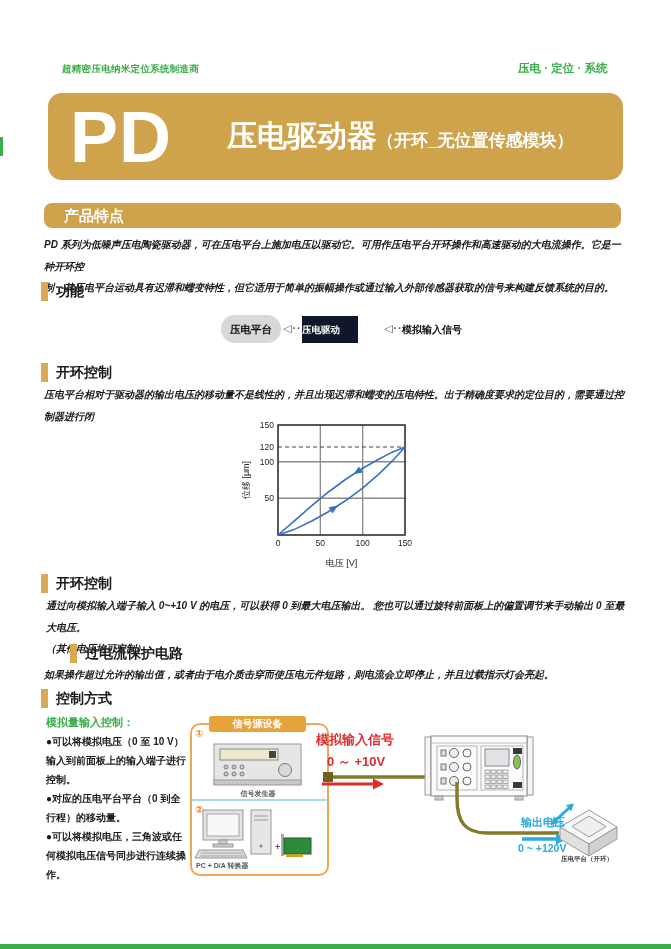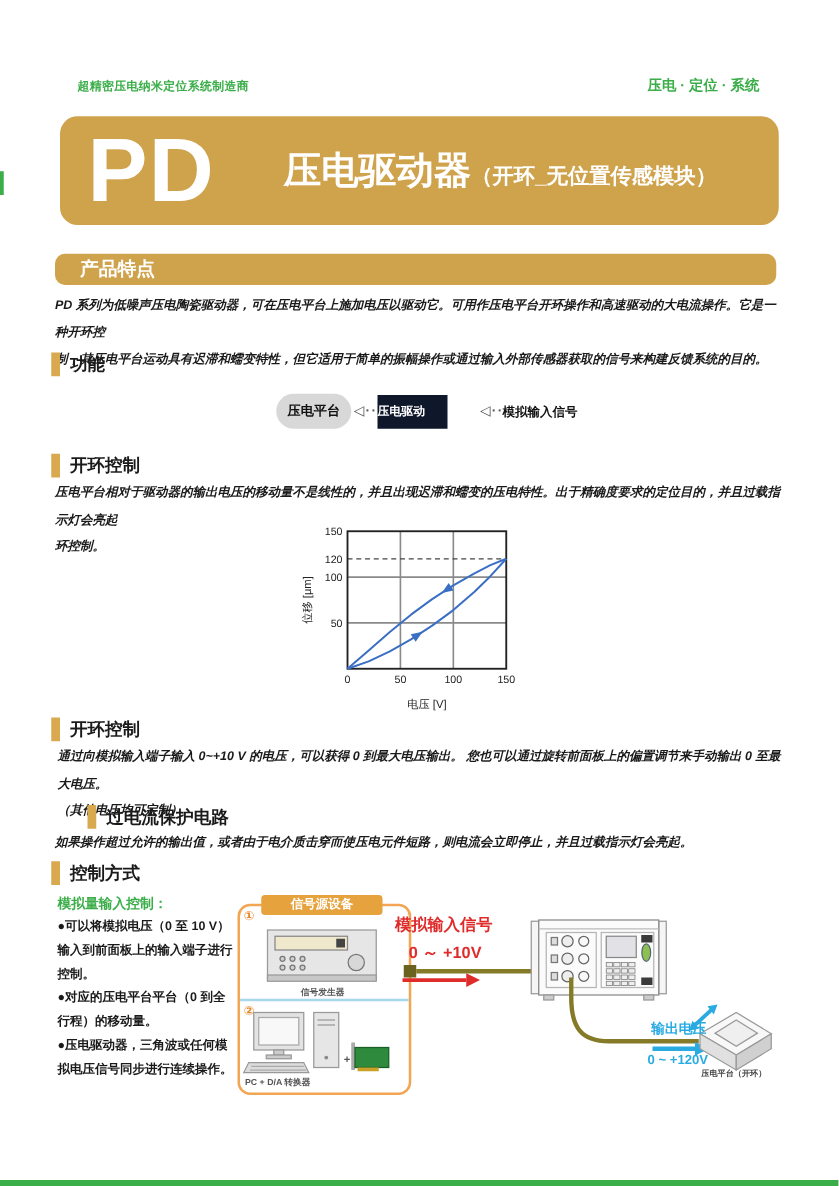--- a/index.html
+++ b/index.html
@@ -96,22 +96,21 @@
   <div class="abs flow-arrow fa1">◁···</div>
   <div class="abs bluebox">压电驱动</div>
   <div class="abs flow-arrow fa2">◁···</div>
   <div class="abs flow-label">模拟输入信号</div>
 
   <div class="abs sec-h" style="left:41px;top:363px;">
     <span class="tick"></span>
     <span class="t">开环控制</span>
   </div>
   <div class="abs para" style="left:44px;top:384px;width:586px;">
-    <div>压电平台相对于驱动器的输出电压的移动量不是线性的，并且出现迟滞和蠕变的压电特性。出于精确度要求的定位目的，并且过载指示灯会亮起</div>
-    <div>环控制。</div>
+    <div>压电平台相对于驱动器的输出电压的移动量不是线性的，并且出现迟滞和蠕变的压电特性。出于精确度要求的定位目的，需要通过控制器进行闭</div>
   </div>
 
   <svg id="chart-svg" class="abs" width="210" height="150">
       <text x="40" y="126" text-anchor="middle" class="tick">0</text>
       <line x1="82.33333333333333" y1="5" x2="82.33333333333333" y2="115" stroke="#8a8a8a" stroke-width="1.3"></line>
       <text x="82.33333333333333" y="126" text-anchor="middle" class="tick">50</text>
       <line x1="124.66666666666666" y1="5" x2="124.66666666666666" y2="115" stroke="#8a8a8a" stroke-width="1.3"></line>
       <text x="124.66666666666666" y="126" text-anchor="middle" class="tick">100</text>
       <text x="167" y="126" text-anchor="middle" class="tick">150</text>
       <line x1="40" y1="78.33333333333334" x2="167" y2="78.33333333333334" stroke="#8a8a8a" stroke-width="1.5"></line>
@@ -148,21 +147,21 @@
   </div>
 
   <div class="abs sec-h" style="left:41px;top:689px;">
     <span class="tick"></span>
     <span class="t">控制方式</span>
   </div>
   <div class="abs ctl-sub">模拟量输入控制：</div>
   <div class="abs bullets">
     <div>●可以将模拟电压（0 至 10 V）输入到前面板上的输入端子进行控制。</div>
     <div>●对应的压电平台平台（0 到全行程）的移动量。</div>
-    <div>●压电驱动器，三角波或任何模拟电压信号同步进行连续操作。</div>
+    <div>●可以将模拟电压，三角波或任何模拟电压信号同步进行连续操作。</div>
   </div>
 
   <div class="abs sigbox"></div>
 
   <svg id="ctl-svg" class="abs" width="486" height="186">
 
     <line x1="7" y1="90" x2="142" y2="90" stroke="#A8D8EE" stroke-width="2"></line>
 
     <g>
       <rect x="29" y="34" width="87" height="40" fill="#E6E6E6" stroke="#999"></rect>

